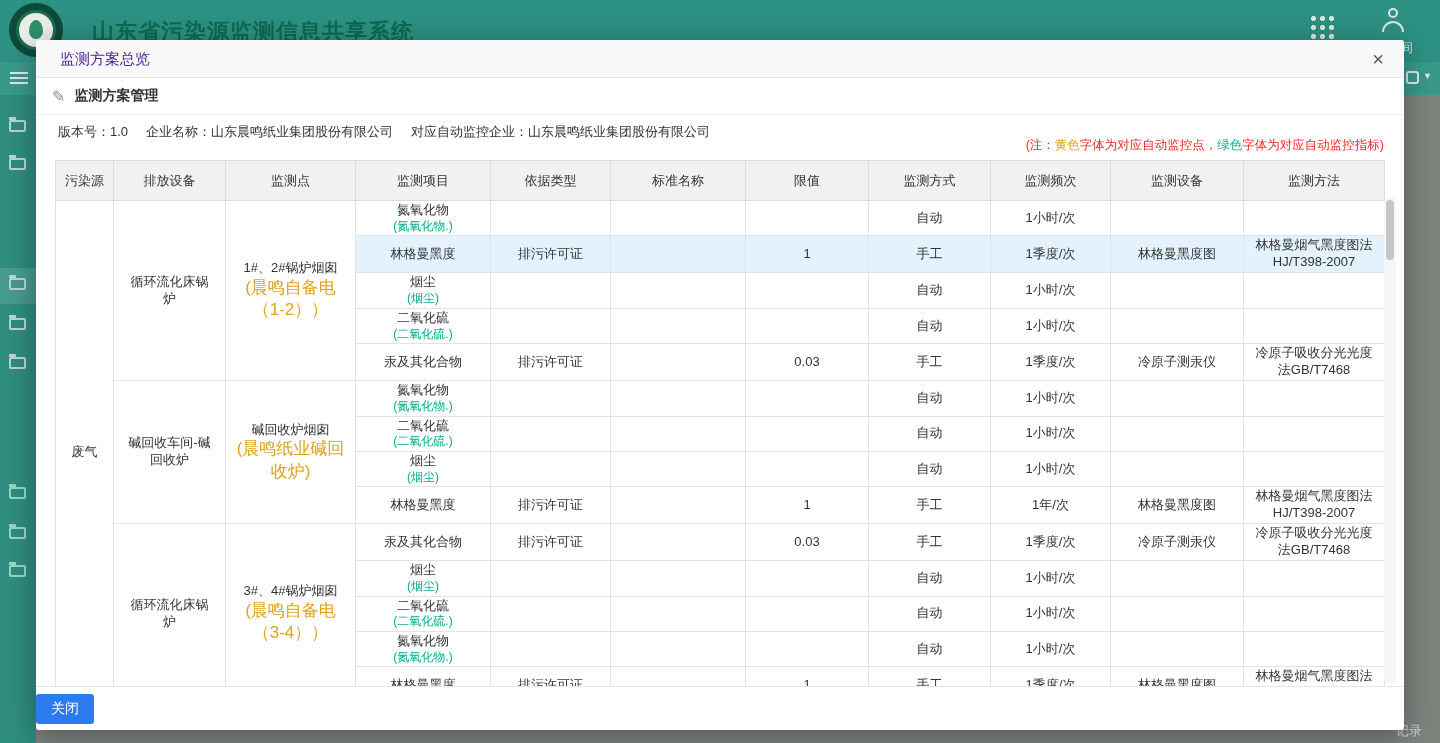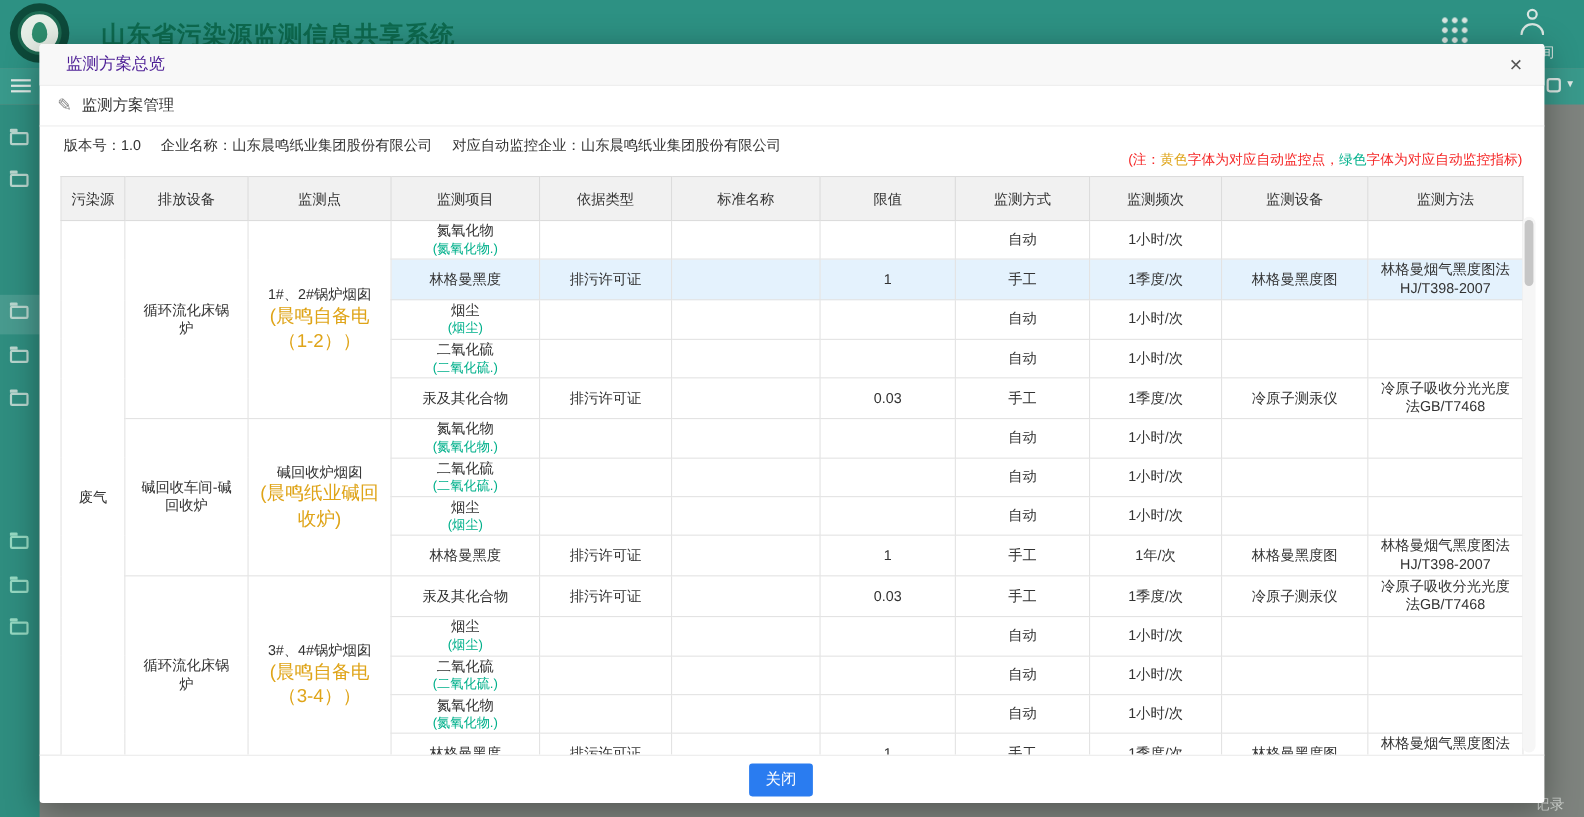--- a/index.html
+++ b/index.html
@@ -34,41 +34,41 @@
   .folder-icon.green{border-color:#96d9c2;color:#96d9c2;}
   .record{position:absolute;left:1396px;top:722px;font-size:13px;color:#cfd3cf;}
   
   .modal{position:absolute;left:36px;top:40px;width:1368px;height:690px;background:#fff;border-radius:3px;
     box-shadow:0 6px 30px rgba(0,0,0,0.35);display:flex;flex-direction:column;}
   .modal-titlebar{flex:0 0 38px;background:#f8f8f8;border-bottom:1px solid #e6e6e6;border-radius:3px 3px 0 0;position:relative;}
   .modal-title{position:absolute;left:24px;top:0;line-height:38px;font-size:15px;color:#4c1d95;}
   .modal-close{position:absolute;right:20px;top:7px;font-size:20px;color:#555;cursor:pointer;line-height:24px;}
   .section-bar{flex:0 0 37px;border-bottom:1px solid #ededed;display:flex;align-items:center;padding-left:16px;}
   .pen-icon{font-size:16px;color:#8a8a8a;margin-right:9px;}
-  .section-title{font-size:14px;font-weight:normal;color:#333;}
+  .section-title{font-size:14px;font-weight:bold;color:#333;}
   .info-bar{flex:0 0 45px;position:relative;font-size:13px;color:#333;}
   .info-left{position:absolute;left:22px;top:8px;white-space:nowrap;}
   .info-left span{margin-right:18px;}
   .info-note{position:absolute;right:20px;bottom:6px;font-size:12.5px;color:var(--note-red,#f52626);white-space:nowrap;}
   .info-note .yw{color:var(--yellow,#dfa418);}
   .info-note .gn{color:var(--green,#00b08b);}
   
   .table-wrap{flex:0 0 526px;position:relative;padding-left:19px;overflow:hidden;}
   table{border-collapse:collapse;table-layout:fixed;width:1329px;font-size:13px;color:#333;}
   th{background:#f1f1f1;border:1px solid #dcdcdc;height:40px;font-weight:400;color:#333;}
   td{border:1px solid #e3e3e3;height:34px;text-align:center;padding:1px 6px;line-height:1.3;background:#fff;vertical-align:middle;}
   tr.hl td{background:var(--highlight-row,#e4f2fd);}
   .main-line{display:block;}
   .sub-green{color:var(--green,#00b08b);font-size:12px;display:block;}
   .sub-yellow{color:var(--yellow,#dfa418);font-size:17px;display:block;}
   td.device-cell{padding:1px 14px;}
   .fake-scrollbar{position:absolute;right:8px;top:37px;width:12px;height:487px;background:#f6f6f6;border-radius:6px;}
   .fake-thumb{position:absolute;left:2px;top:3px;width:8px;height:60px;background:#c6c6c6;border-radius:4px;}
   
-  .modal-footer{flex:1;border-top:1px solid #e7e7e7;display:flex;align-items:center;justify-content:center;padding-right:20px;}
+  .modal-footer{flex:1;border-top:1px solid #e7e7e7;display:flex;align-items:center;justify-content:flex-start;padding-right:20px;}
   .close-btn{background:var(--accent-blue,#2a7cf0);color:#fff;border:none;border-radius:3px;font-size:14px;padding:6px 15px;cursor:pointer;font-family:inherit;}
 </style>
 </head>
 <body>
 
 <div class="topbar">
   <div class="logo">
       <div class="logo-inner"></div>
     </div>
   <div class="app-title">山东省污染源监测信息共享系统</div>

